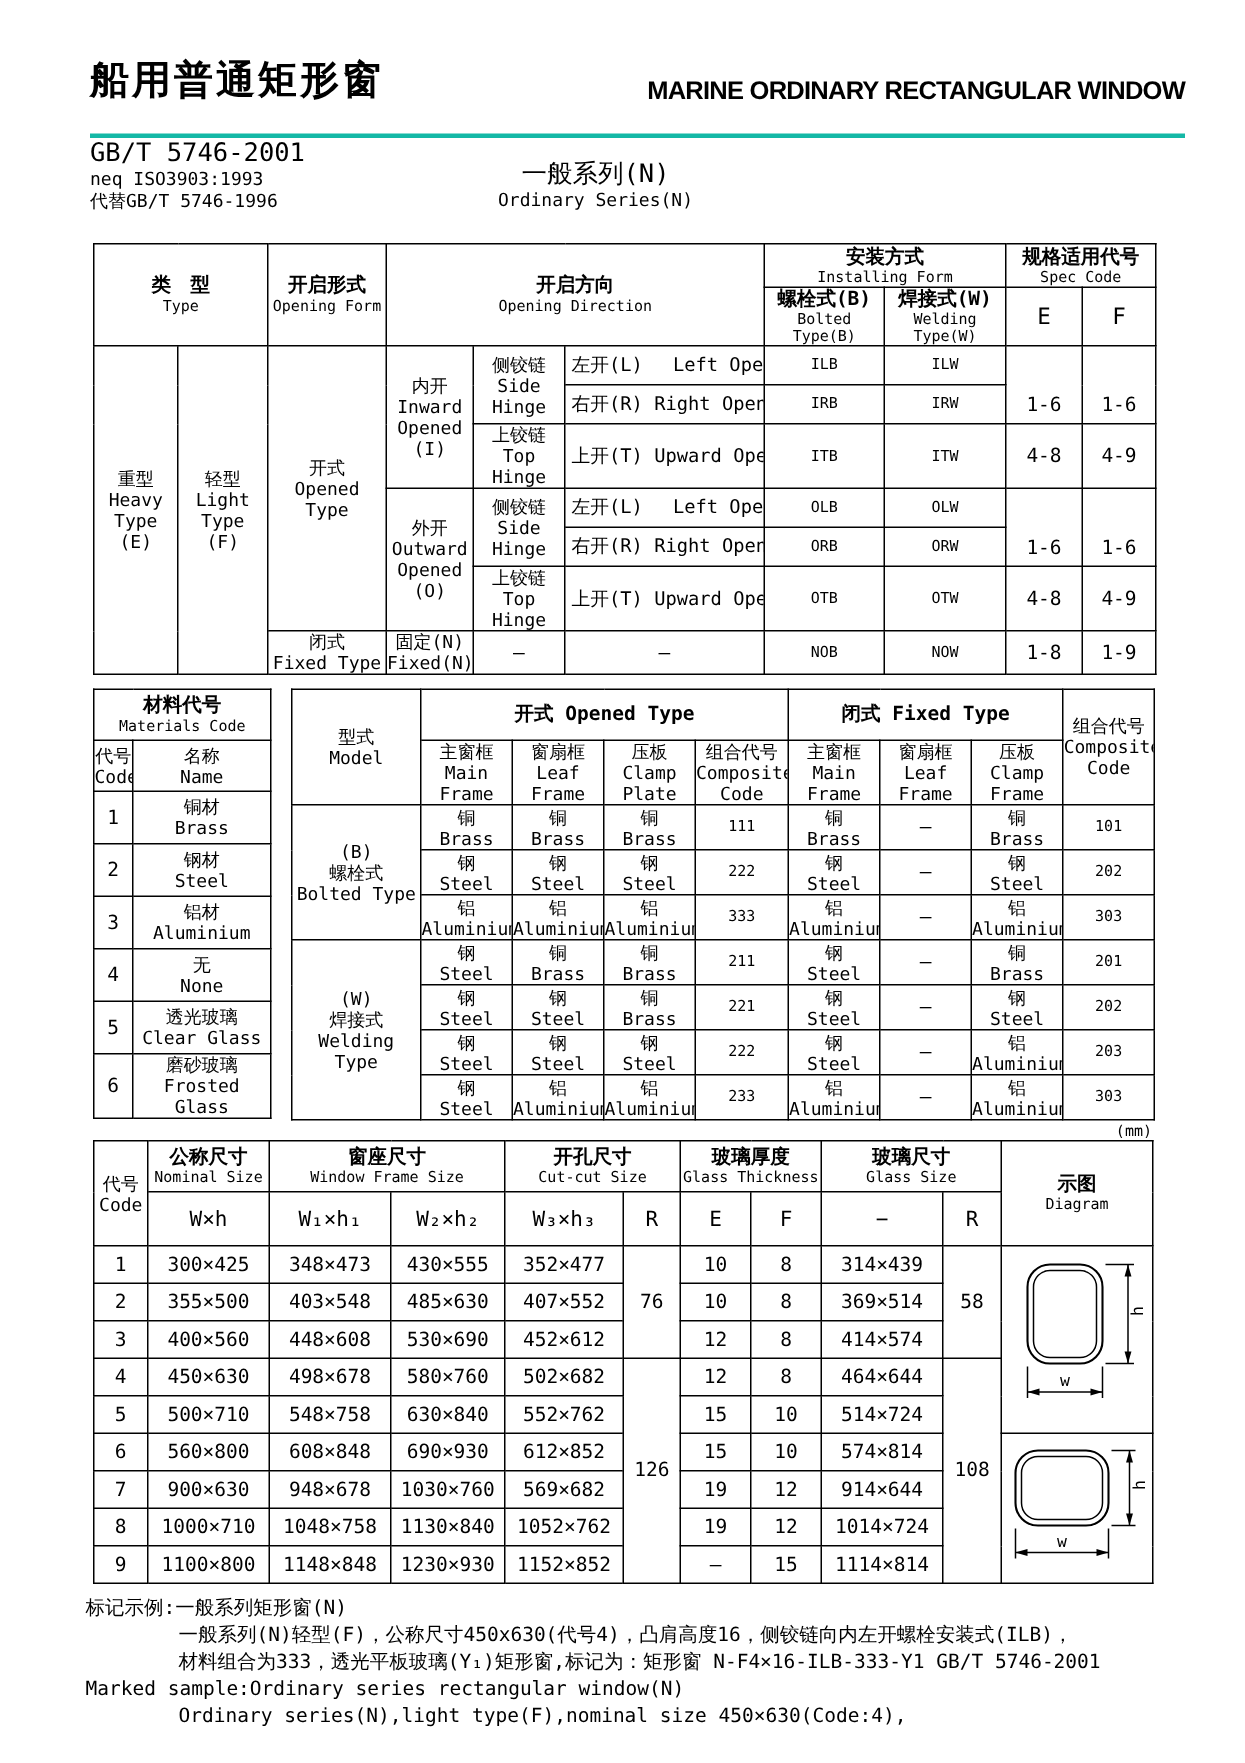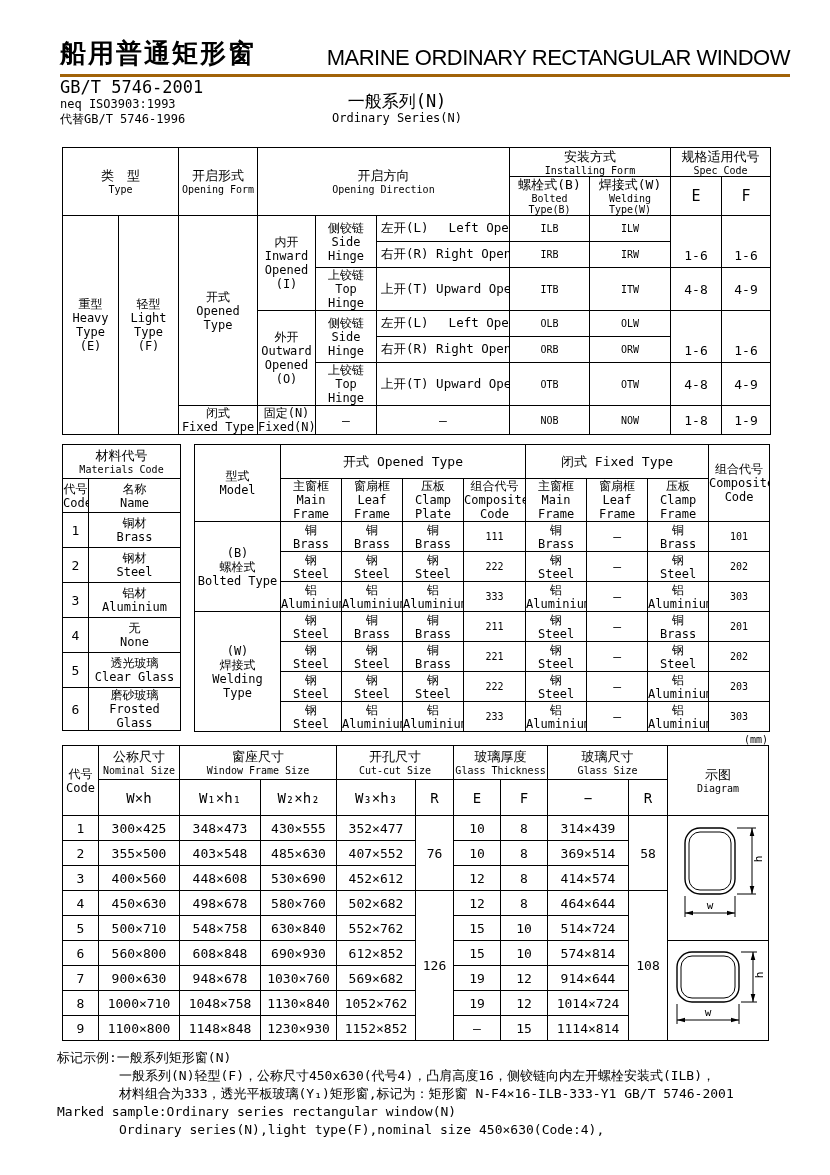--- a/index.html
+++ b/index.html
@@ -7,38 +7,38 @@
   body {
     width:830px; height:1175px; background:#fff; color:#000;
     font-family:"DejaVu Sans Mono","Liberation Mono",monospace;
     overflow:hidden;
   }
   .page { position:relative; width:830px; height:1175px; }
 
   
   .hdr { margin:36px 40px 0 60px; }
   .title-row { display:flex; justify-content:space-between; align-items:flex-end;
-               border-bottom:3px solid #a16207; padding-bottom:3px; }
+               border-bottom:3px solid #14b8a6; padding-bottom:18px; }
   .title-zh { font-size:26px; font-weight:bold; letter-spacing:2px;
               font-family:"DejaVu Sans","Liberation Sans",sans-serif; }
-  .title-en { font-size:22px; font-weight:normal; letter-spacing:-0.5px;
+  .title-en { font-size:17px; font-weight:bold; letter-spacing:-0.5px;
               font-family:"Liberation Sans","DejaVu Sans",sans-serif; }
   .subhdr { position:relative; height:64px; }
   .std-no  { font-size:17px; line-height:20px; }
   .std-neq { font-size:12px; line-height:15px; }
   .std-rep { font-size:12px; line-height:15px; }
   .series  { position:absolute; left:0; right:56px; top:14px; text-align:center; }
   .series-zh { font-size:17px; line-height:20px; }
   .series-en { font-size:12px; line-height:14px; }
 
   
   table { border-collapse:collapse; table-layout:fixed; }
   td { border:1px solid #000; text-align:center; vertical-align:middle;
        padding:0; overflow:hidden; }
-  .zh { display:block; font-size:13px; line-height:16px; }
+  .zh { display:block; font-size:13px; line-height:16px;font-weight:bold; }
   .en { display:block; font-size:10px; line-height:11px; }
   .ml { white-space:pre-line; font-size:12px; line-height:14px; }
   .code { font-size:10px; }
   .num  { font-size:13px; }
   .dash { font-size:13px; }
   .vb { vertical-align:bottom; }
   .vb > span { display:block; margin-bottom:4px; }
   .left { text-align:left; padding-left:4px; font-size:12.5px; white-space:nowrap; }
 
   

